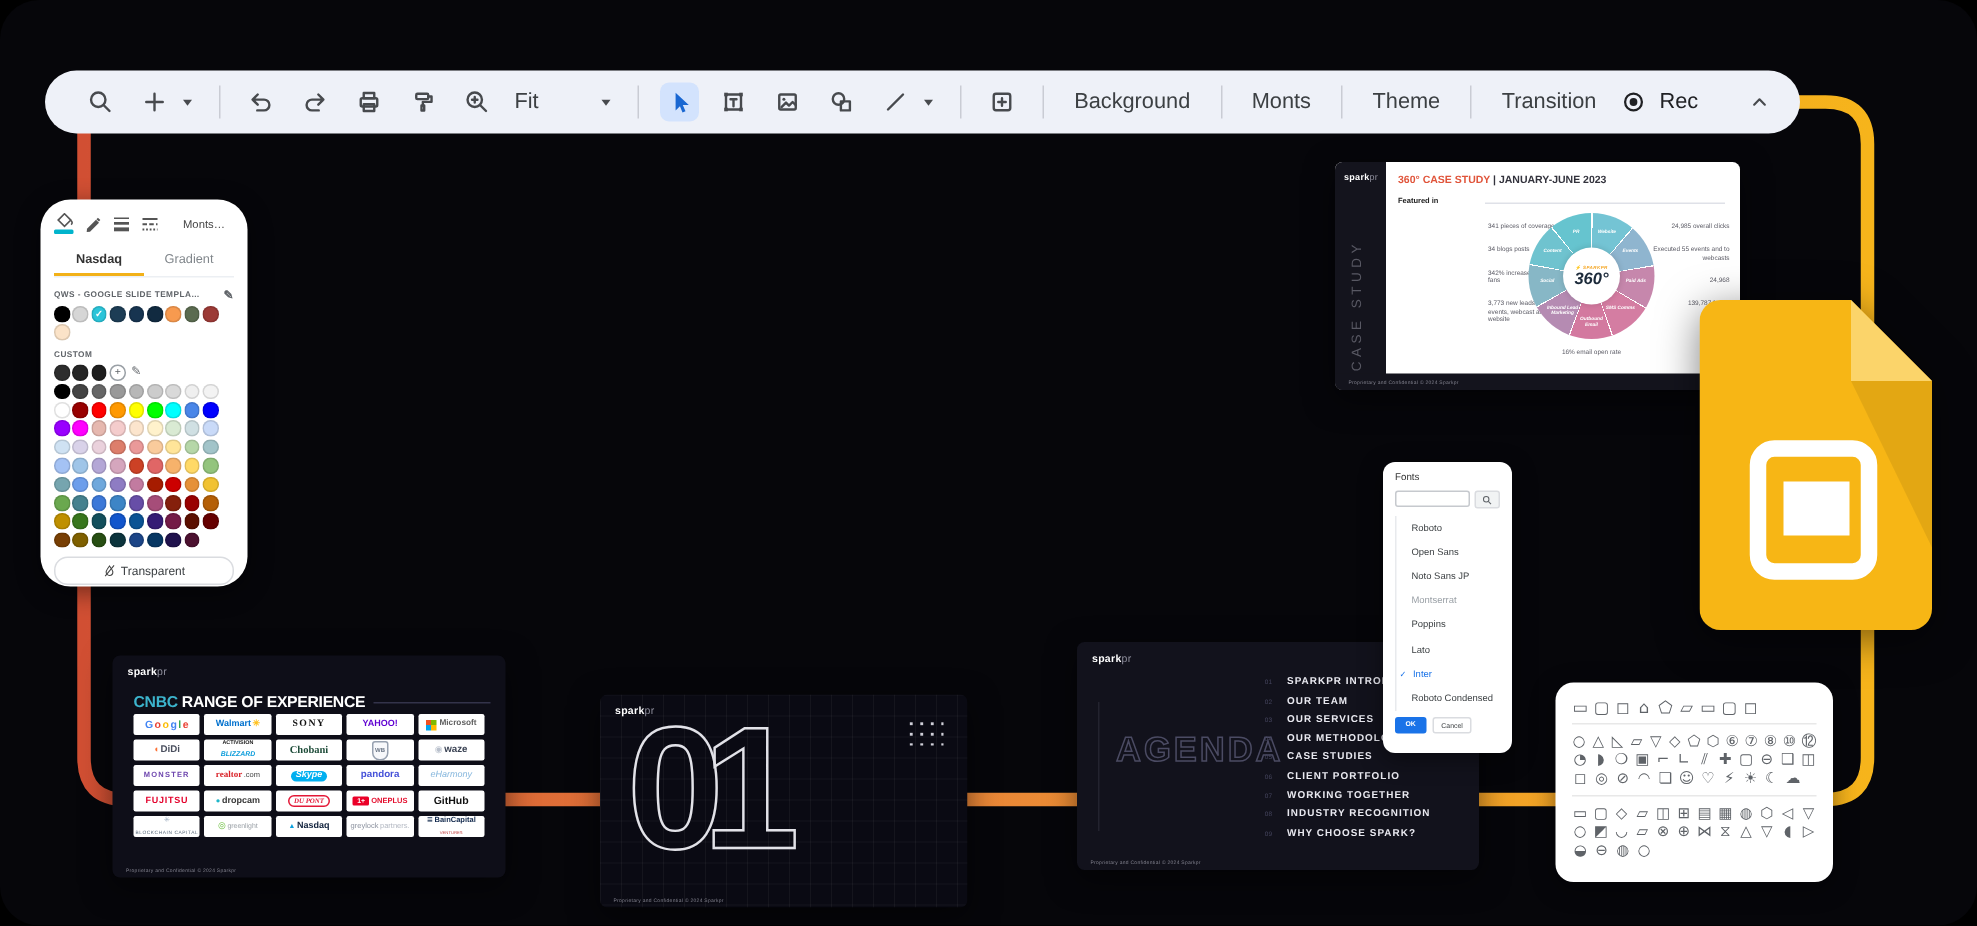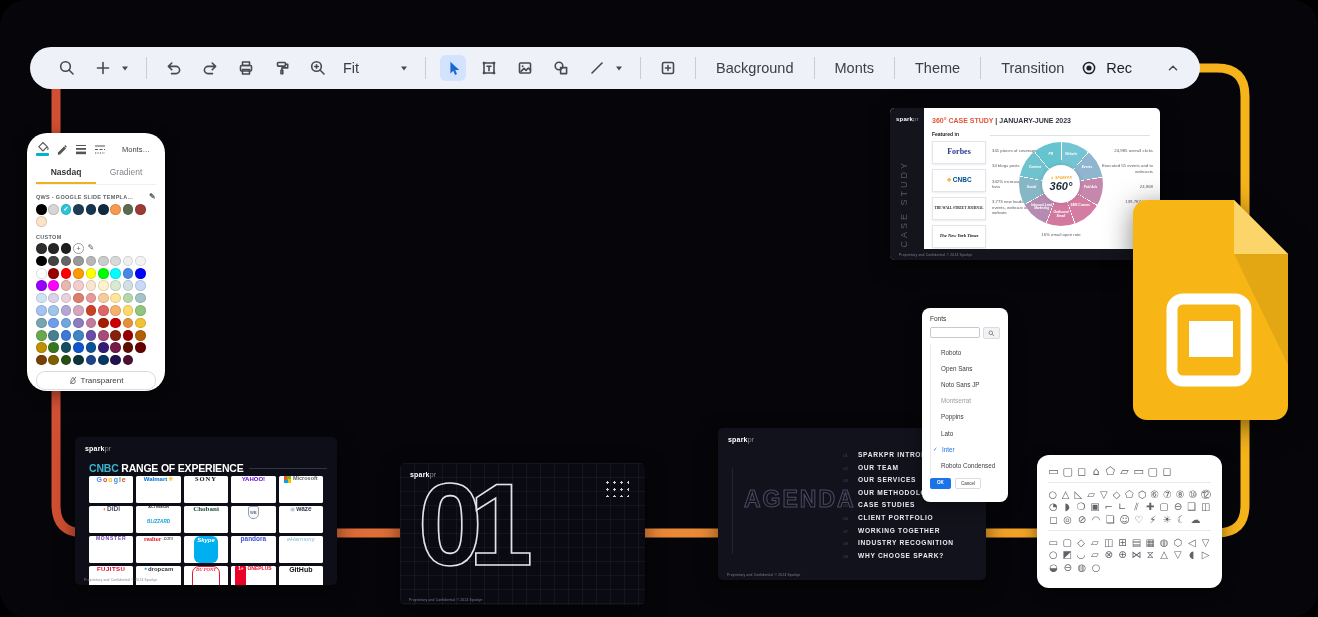--- a/index.html
+++ b/index.html
@@ -83,21 +83,21 @@
   .donut-label{position:absolute;width:24px;margin-left:-12px;margin-top:-3px;text-align:center;font-size:3.2px;color:#fff;font-weight:700;line-height:1.1;}
   .cs-note{position:absolute;left:129px;top:124px;width:84px;text-align:center;font-size:4.3px;color:#5a5a64;}
   
   .logos-slide{left:75px;top:437px;width:262px;height:148px;background:#0e0e18;}
   .ls-brand{position:absolute;left:10px;top:8px;}
   .ls-titlerow{position:absolute;left:14px;top:25px;right:10px;display:flex;align-items:center;}
   .ls-title{font-size:10.5px;font-weight:700;letter-spacing:-.2px;color:#fff;white-space:nowrap;}
   .ls-title .accent{color:#3cb4cd;}
   .ls-rule{flex:1;height:1px;background:#33334a;margin-left:6px;}
   .logo-grid{position:absolute;left:14px;top:39px;right:14px;display:grid;grid-template-columns:repeat(5,1fr);gap:3px;}
-  .logo-card{height:27px;background:#fff;border-radius:1.5px;display:flex;justify-content:center;gap:1px;flex-wrap:wrap;overflow:hidden;font-size:6px;line-height:1;padding:0 2px;}
+  .logo-card{height:14px;background:#fff;border-radius:1.5px;display:flex;align-items:center;justify-content:center;gap:1px;flex-wrap:wrap;overflow:hidden;font-size:6px;line-height:1;padding:0 2px;}
   .seg{white-space:nowrap;}
   .seg.pillbox{padding:.5px 3px;border-radius:5px;}
   .ms-squares{width:7px;height:7px;display:inline-block;background:conic-gradient(#7FBA00 0 25%,#FFB900 0 50%,#00A4EF 0 75%,#F25022 0);margin-right:1px;flex:0 0 auto;}
   .wb-shield{width:9px;height:11px;border:1px solid #97a1b0;border-radius:2px 2px 5px 5px;color:#6b7686;font-size:4px;font-weight:700;display:flex;align-items:center;justify-content:center;background:#f7f8fb;}
   
   .num-slide{left:400px;top:463px;width:245px;height:142px;background:#0a0a13;
     background-image:linear-gradient(rgba(255,255,255,.045) 1px,transparent 1px),linear-gradient(90deg,rgba(255,255,255,.045) 1px,transparent 1px);
     background-size:14px 14px;}
   .ns-brand{position:absolute;left:10px;top:8px;}
   .ns-num{position:absolute;left:18px;top:4px;font-size:116px;font-weight:700;letter-spacing:-14px;color:transparent;-webkit-text-stroke:1.6px #e2e2e8;line-height:1;}
@@ -427,35 +427,20 @@
   <div class="slide case-slide">
     <div class="cs-side">
       <span class="sparkpr"><span>spark</span><span class="lt">pr</span></span>
       <span class="cs-vert">CASE STUDY</span>
     </div>
     <div class="cs-title">
       <span class="accent">360° CASE STUDY </span><span>|  JANUARY-JUNE 2023</span>
     </div>
     <div class="cs-feat-label">Featured in</div>
     <div class="cs-rule"></div>
-    <div class="cs-featured" id="featured-list">
-        <div class="feat-card">
-          <span class="seg" style="color: rgb(43, 57, 144); font-weight: 700; font-family: &quot;Liberation Serif&quot;, serif; font-size: 8px;">Forbes</span>
-        </div>
-        <div class="feat-card">
-          <span class="seg" style="color: rgb(246, 160, 26); font-size: 6px;">❖</span>
-          <span class="seg" style="color: rgb(2, 78, 140); font-weight: 700; font-size: 6.5px;"> CNBC</span>
-        </div>
-        <div class="feat-card">
-          <span class="seg" style="color: rgb(26, 26, 26); font-weight: 700; font-family: &quot;Liberation Serif&quot;, serif; font-size: 3.4px;">THE WALL STREET JOURNAL</span>
-        </div>
-        <div class="feat-card">
-          <span class="seg" style="color: rgb(17, 17, 17); font-weight: 700; font-style: italic; font-family: &quot;Liberation Serif&quot;, serif; font-size: 4.6px;">The New York Times</span>
-        </div>
-      </div>
     <div class="cs-left-stats" id="left-stats">
         <div>341 pieces of coverage</div>
         <div>34 blogs posts</div>
         <div>342% increase in overall fans</div>
         <div>3,773 new leads through events, webcast and our website</div>
       </div>
     <div class="cs-right-stats" id="right-stats">
         <div>24,985 overall clicks</div>
         <div>Executed 55 events and to webcasts</div>
         <div>24,968</div>

